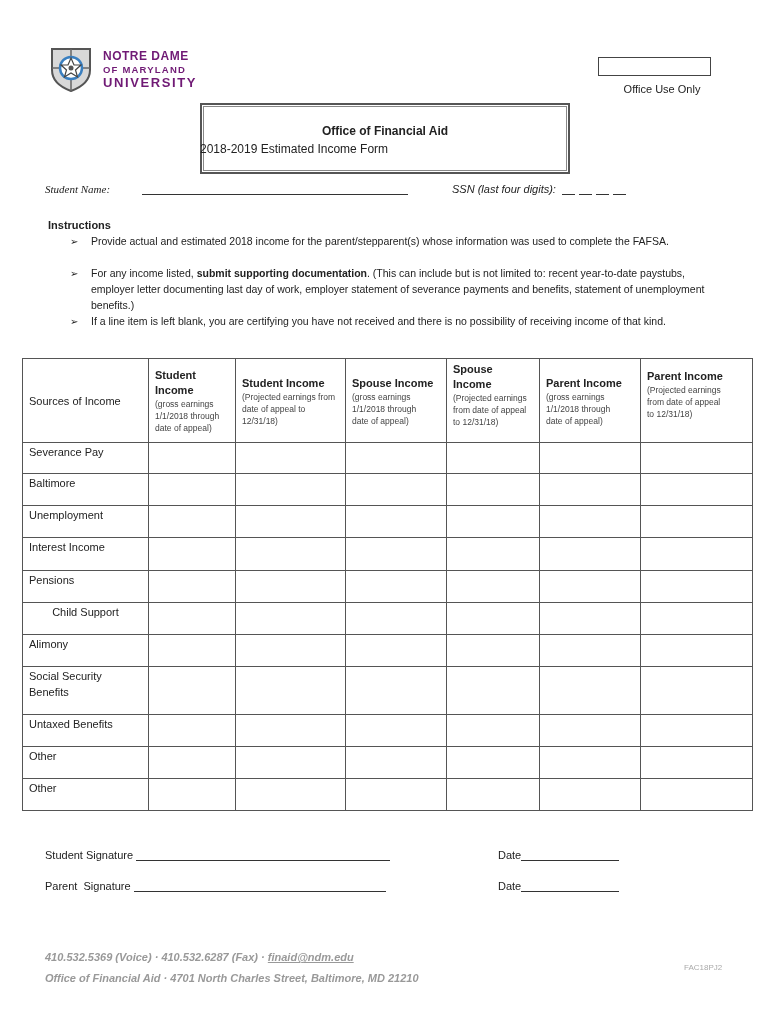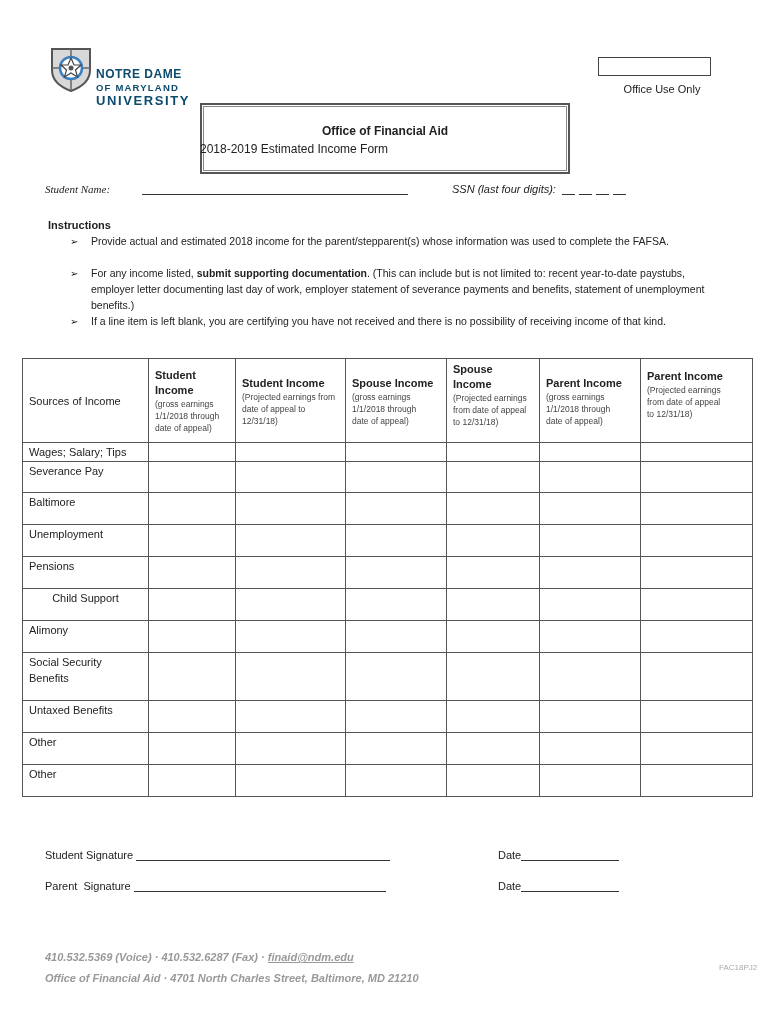--- a/index.html
+++ b/index.html
@@ -3,21 +3,21 @@
 <meta charset="utf-8">
 <style>
   html, body { margin: 0; padding: 0; background: #ffffff; }
   body { width: 770px; height: 1024px; position: relative; overflow: hidden;
          font-family: "Liberation Sans", sans-serif; color: #222; }
   .abs { position: absolute; }
 
   
   #logo { left: 50px; top: 46px; width: 150px; height: 48px; }
   #logo .shield { position: absolute; left: 0; top: 0; width: 42px; height: 46px; }
-  #logo .lt { position: absolute; left: 46px; font-weight: bold; color: #0c4a6e; letter-spacing: 0.5px; white-space: nowrap; margin-top: 18px; }
+  #logo .lt { position: absolute; left: 53px; font-weight: bold; color: #701a75; letter-spacing: 0.5px; white-space: nowrap; }
   #logo .l1 { top: 3px; font-size: 12px; }
   #logo .l2 { top: 18px; font-size: 9.5px; letter-spacing: 1.2px; }
   #logo .l3 { top: 29px; font-size: 13px; letter-spacing: 1.6px; }
 
   
   #office-box { left: 598px; top: 57px; width: 113px; height: 19px; border: 1.5px solid #444; box-sizing: border-box; }
   #office-label { left: 598px; top: 83px; width: 128px; text-align: center; font-size: 11px; color: #222; }
 
   
   #title-box { left: 200px; top: 103px; width: 370px; height: 71px; box-sizing: border-box;
@@ -48,21 +48,21 @@
   .row-label { font-size: 11px; line-height: 16px; padding: 1px 6px 0 6px !important; color: #222; }
   .entry { background: #fff; }
 
   
   .sig { font-size: 11px; color: #222; white-space: nowrap; }
   .sig-line { display: inline-block; border-bottom: 1px solid #333; vertical-align: bottom; height: 11px; }
 
   
   .foot { font-size: 11px; font-style: italic; font-weight: bold; color: #999; white-space: nowrap; }
   .foot .email { text-decoration: underline; }
-  #form-code { left: 719px; top: 963px; font-size: 8px; color: #aaa; }
+  #form-code { left: 684px; top: 963px; font-size: 8px; color: #aaa; }
 </style>
 </head>
 <body>
 
 <div id="logo" class="abs">
   <svg class="shield" viewBox="0 0 42 46">
     <path d="M2 3 L40 3 L40 24 Q40 38 21 45 Q2 38 2 24 Z" fill="#d8d8d8" stroke="#555" stroke-width="2"></path>
     <path d="M21 3 L21 45 M2 22 L40 22" stroke="#666" stroke-width="1.5"></path>
     <circle cx="21" cy="22" r="11" fill="#fff" stroke="#3a7fc0" stroke-width="2.5"></circle>
     <polygon points="21,12 24,19 31,19 25.5,24 27.5,31 21,27 14.5,31 16.5,24 11,19 18,19" fill="#fff" stroke="#444" stroke-width="1.2"></polygon>
@@ -138,49 +138,49 @@
         <div class="hbold">Parent Income</div>
         <div class="hsub" style="width:80px">(gross earnings 1/1/2018 through date of appeal)</div>
       </th>
       <th class="hcell" style="padding-top:10px !important">
         <div class="hbold">Parent Income</div>
         <div class="hsub" style="width:82px">(Projected earnings from date of appeal to 12/31/18)</div>
       </th>
     </tr>
   </thead>
   <tbody id="table-body">
-      <tr style="height: 19px;">
-        <td class="row-label">Wages; Salary; Tips</td>
-        <td class="entry"></td>
-        <td class="entry"></td>
-        <td class="entry"></td>
-        <td class="entry"></td>
-        <td class="entry"></td>
-        <td class="entry"></td>
-      </tr>
       <tr style="height: 31px;">
         <td class="row-label">Severance Pay</td>
         <td class="entry"></td>
         <td class="entry"></td>
         <td class="entry"></td>
         <td class="entry"></td>
         <td class="entry"></td>
         <td class="entry"></td>
       </tr>
       <tr style="height: 32px;">
         <td class="row-label">Baltimore</td>
         <td class="entry"></td>
         <td class="entry"></td>
         <td class="entry"></td>
         <td class="entry"></td>
         <td class="entry"></td>
         <td class="entry"></td>
       </tr>
       <tr style="height: 32px;">
         <td class="row-label">Unemployment</td>
+        <td class="entry"></td>
+        <td class="entry"></td>
+        <td class="entry"></td>
+        <td class="entry"></td>
+        <td class="entry"></td>
+        <td class="entry"></td>
+      </tr>
+      <tr style="height: 33px;">
+        <td class="row-label">Interest Income</td>
         <td class="entry"></td>
         <td class="entry"></td>
         <td class="entry"></td>
         <td class="entry"></td>
         <td class="entry"></td>
         <td class="entry"></td>
       </tr>
       <tr style="height: 32px;">
         <td class="row-label">Pensions</td>
         <td class="entry"></td>

